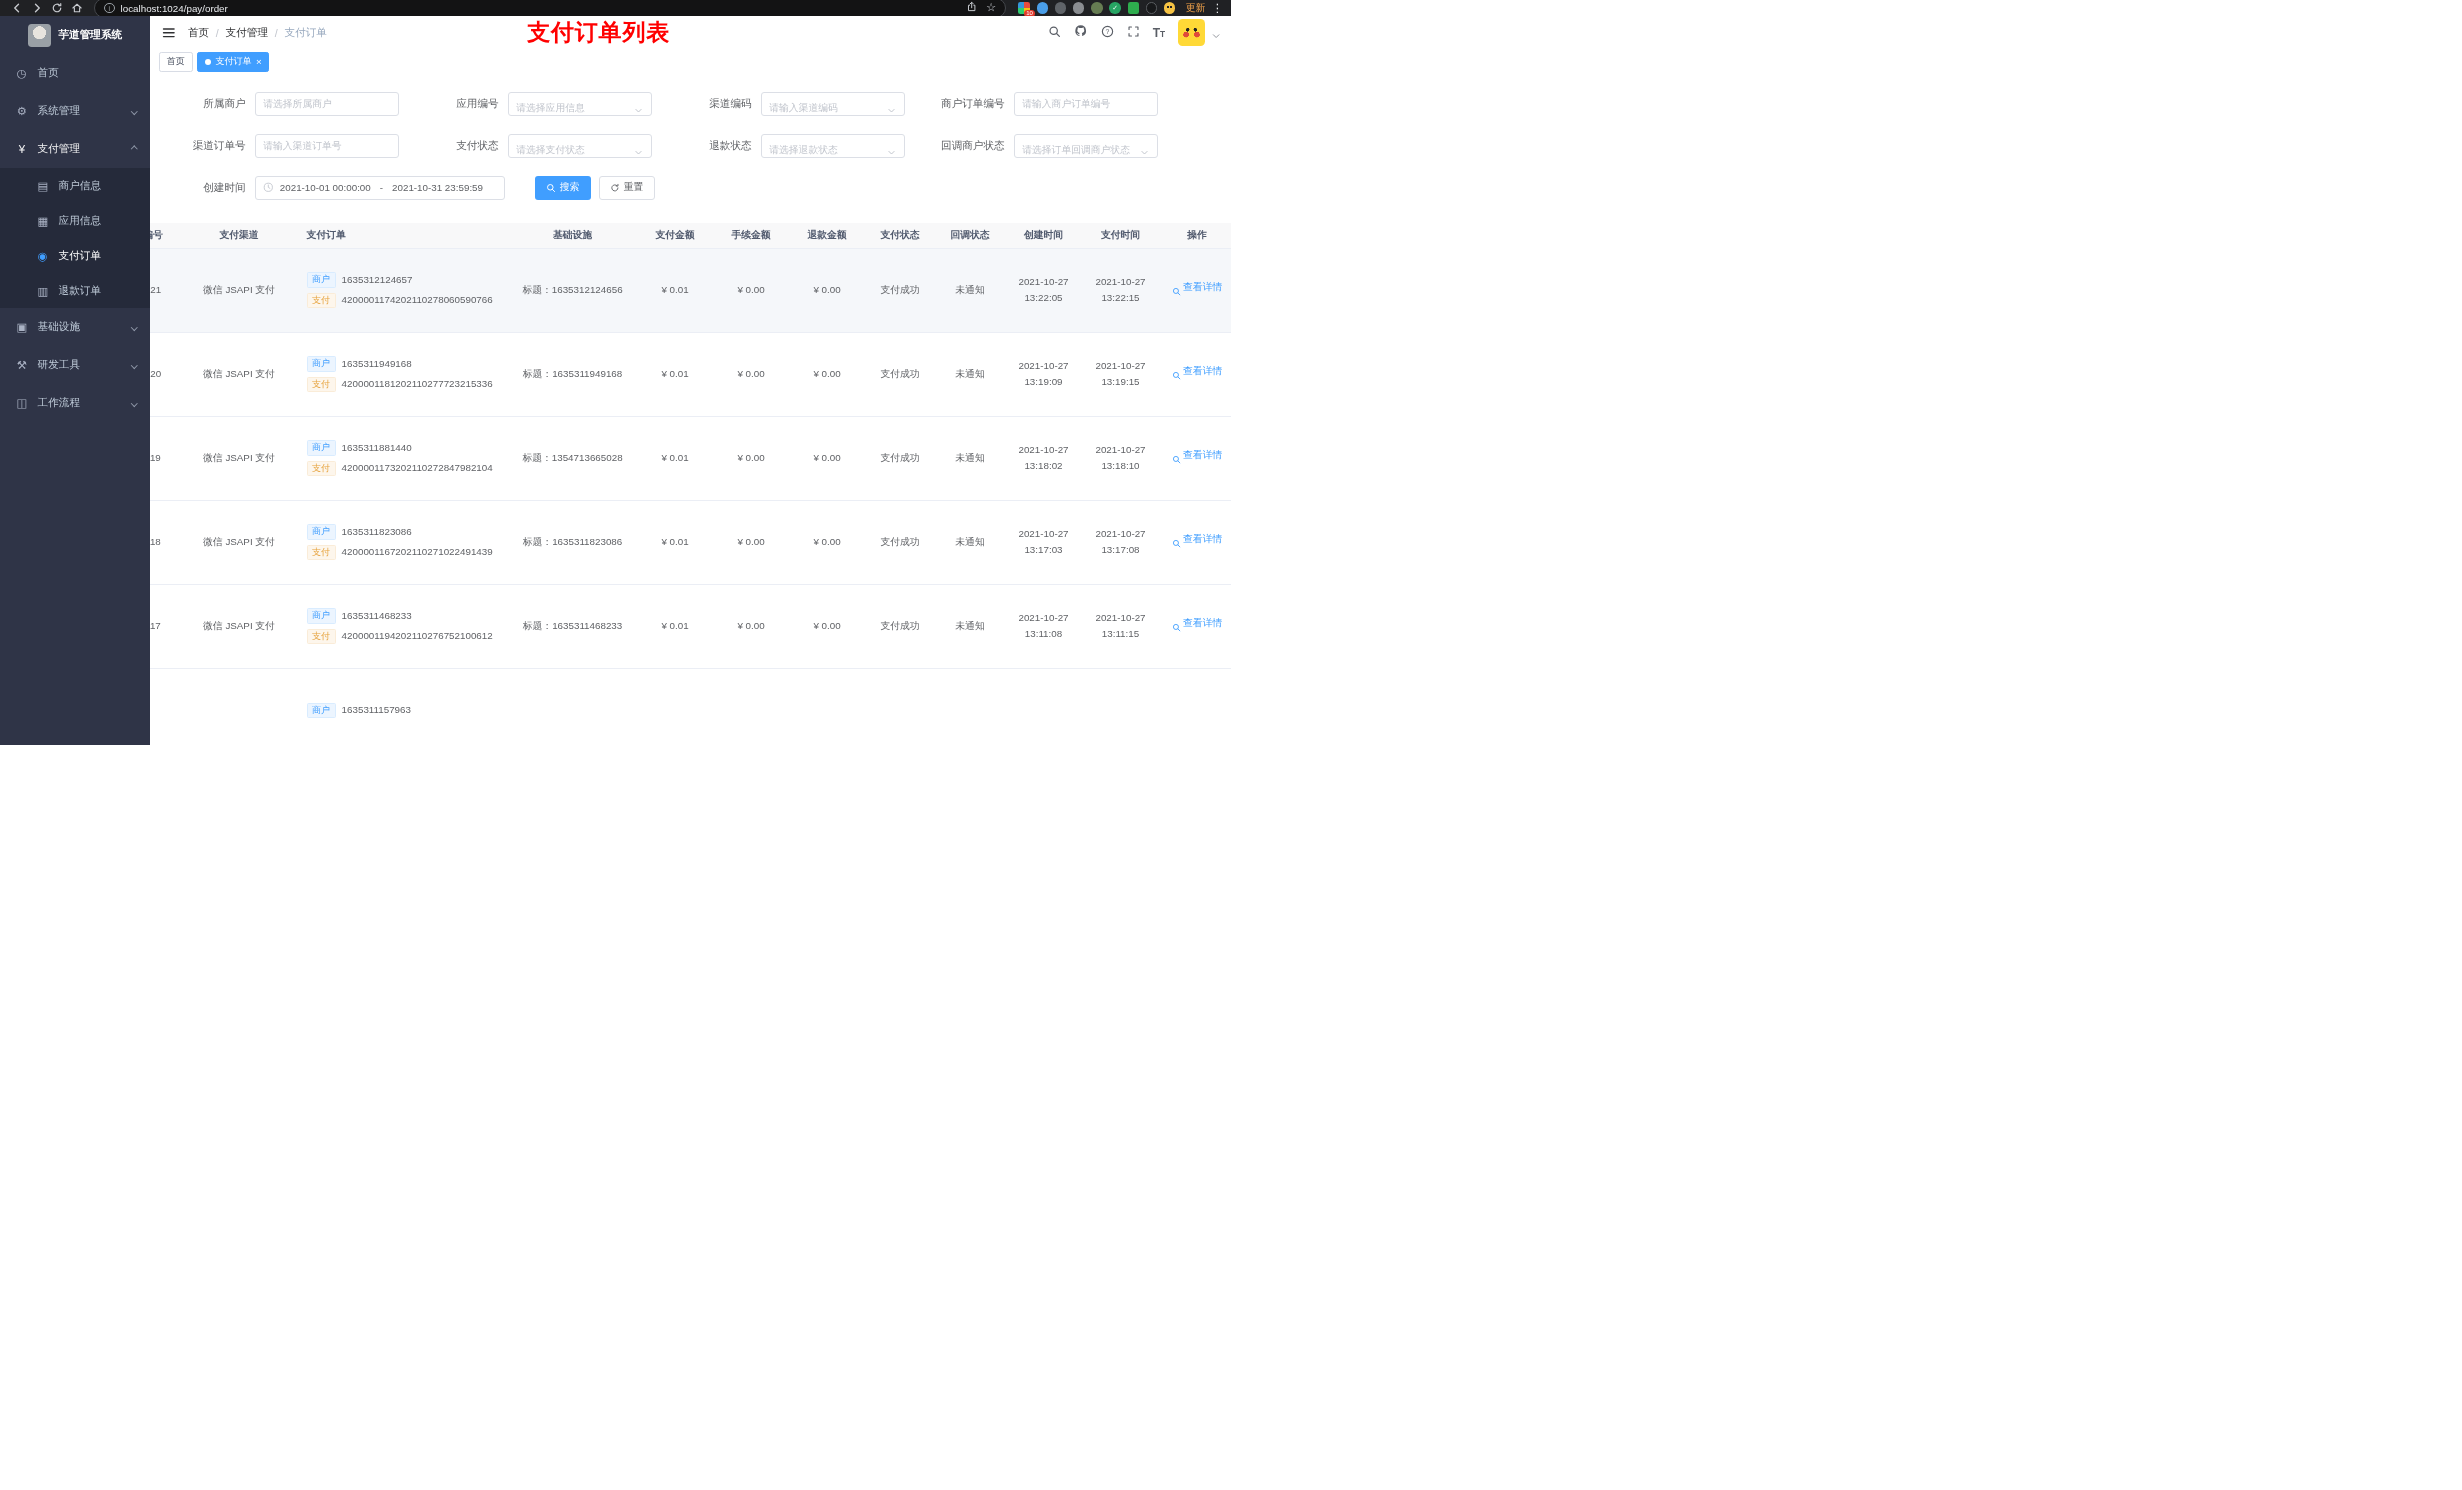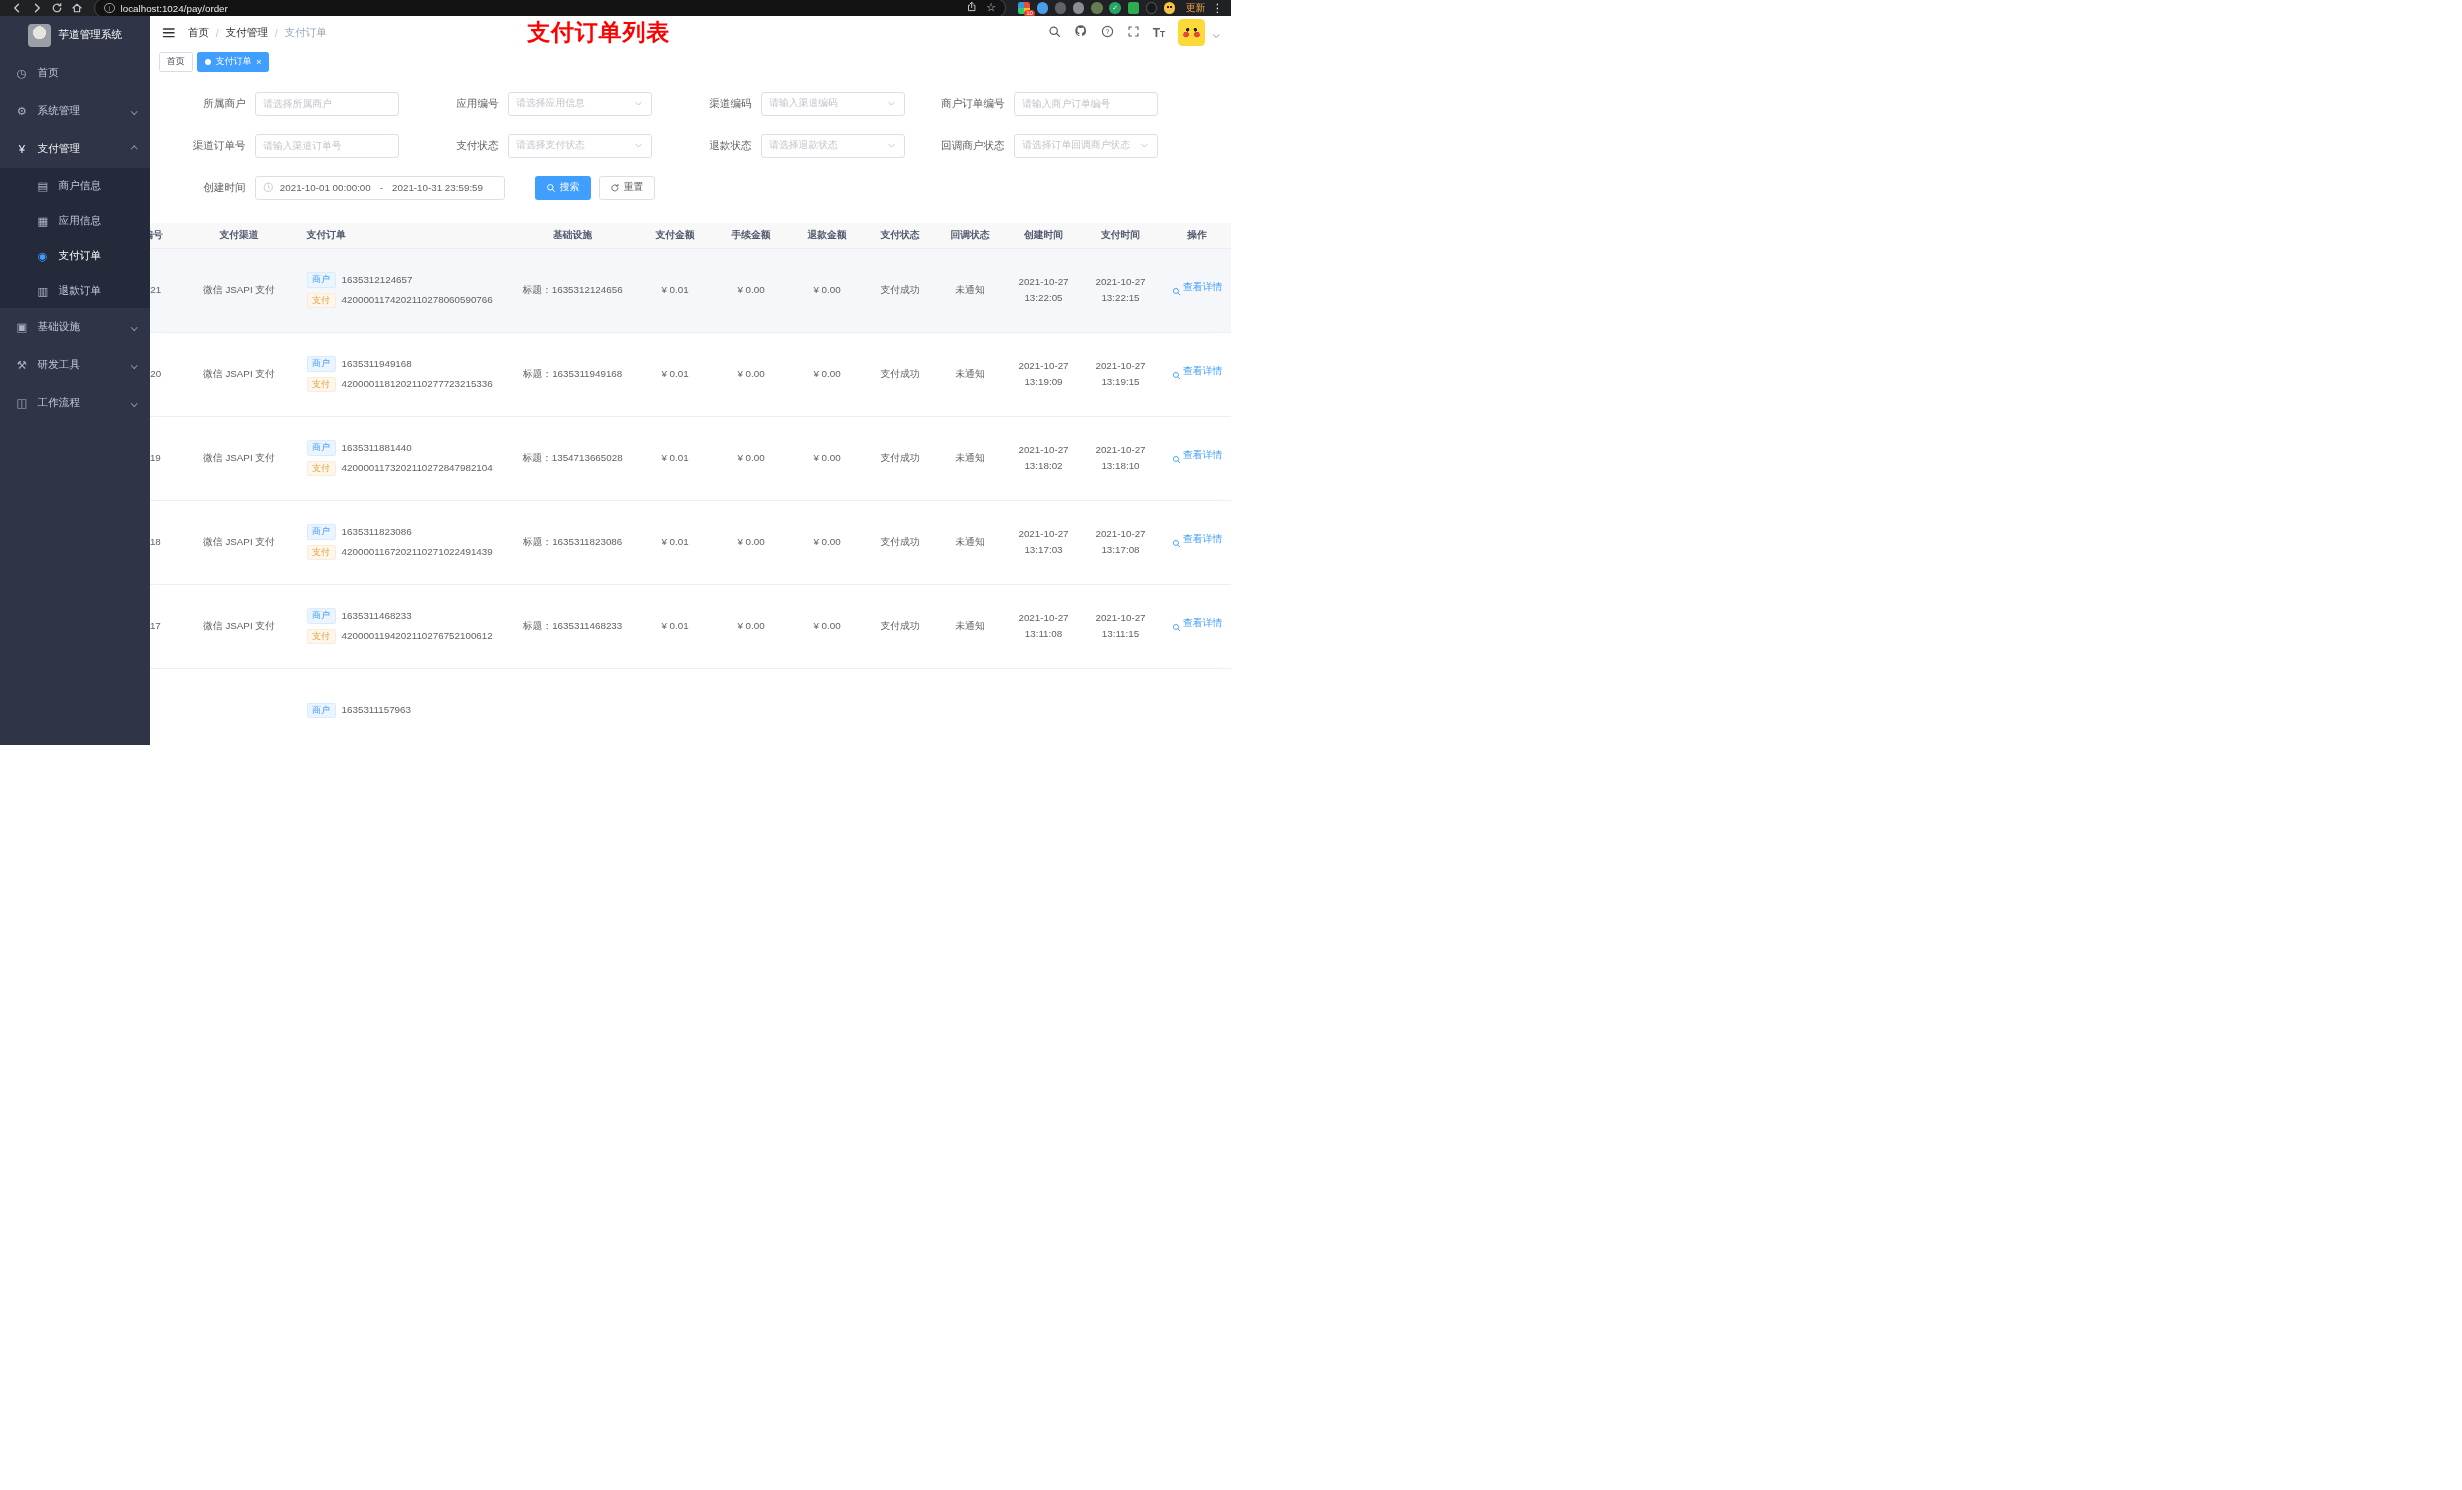--- a/index.html
+++ b/index.html
@@ -30,21 +30,21 @@
         radial-gradient(circle at 65% 42%, #222 12%, transparent 13%), #f6c344; }
   .update { color:#f0a24a; font-size:9.8px; padding:2.3px 6px; white-space:nowrap; }
   .kebab { color:#e8eaed; font-size:11.4px; width:12px; text-align:center; }
 
   
   .app { flex:1; display:flex; min-height:0; }
   .sidebar { width:150px; background:#2f3447; color:#bfcbd9; flex-shrink:0; }
   .logo { height:38px; display:flex; align-items:center; justify-content:center; gap:7.6px; }
   .logo-img { width:23px; height:23px; border-radius:3.8px;
               background:radial-gradient(circle at 50% 38%, #e8e4de 35%, #9aa0a6 36%); }
-  .logo-text { color:#fff; font-size:10.6px; font-weight:normal; }
+  .logo-text { color:#fff; font-size:10.6px; font-weight:bold; }
   .menu-item { height:38px; display:flex; align-items:center; padding-left:15px; font-size:10.6px; cursor:pointer; }
   .mi-icon { width:13.6px; margin-right:9px; text-align:center; font-size:11.4px; color:#aab2c4; }
   .chev { display:inline-block; width:4.5px; height:4.5px; border-right:1.1px solid #8f97a8; border-bottom:1.1px solid #8f97a8;
           margin-left:auto; margin-right:13.6px; }
   .chev.down { transform:rotate(45deg); } .chev.up { transform:rotate(-135deg); }
   .menu-item.trail { color:#f4f4f5; } .menu-item.trail .mi-icon { color:#f4f4f5; }
   .submenu { background:#252a3a; }
   .submenu .menu-item { height:35px; padding-left:36px; font-size:10.6px; }
   .submenu .menu-item.active { color:#fff; }
   .submenu .menu-item.active .mi-icon { color:#409eff; }
@@ -79,21 +79,21 @@
 
   
   .content { flex:1; min-height:0; background:#fff; }
   .filters { padding:16.7px 0 0 13.6px; }
   .f-row { display:flex; margin-bottom:18px; }
   .f-item { display:flex; align-items:center; margin-right:18px; }
   .f-label { width:91px; text-align:right; padding-right:9px; font-size:10.6px; color:#606266; flex-shrink:0; }
   .f-input, .f-select { width:144px; height:24px; border:0.8px solid #dcdfe6; border-radius:3px; font-size:9.8px;
          padding:0 7.6px; color:#606266; background:#fff; }
   .f-input::placeholder { color:#c0c4cc; }
-  .f-select { display:flex; align-items:center; justify-content:space-between; }
+  .f-select { display:flex; align-items:flex-end; justify-content:space-between; }
   .f-select .ph { color:#c0c4cc; overflow:hidden; white-space:nowrap; }
   .f-select svg { color:#c0c4cc; flex-shrink:0; }
   .f-date { width:250px; height:24px; border:0.8px solid #dcdfe6; border-radius:3px; display:flex; align-items:center;
             padding:0 7.6px; font-size:9.8px; color:#606266; gap:6px; }
   .f-date .sep { color:#606266; padding:0 3px; }
   .f-date svg { color:#c0c4cc; flex-shrink:0; }
   .btn { height:24px; border-radius:3px; font-size:9.8px; display:inline-flex; align-items:center; gap:3.8px;
          padding:0 10.6px; border:0.8px solid transparent; cursor:pointer; font-family:inherit; }
   .btn-primary { background:#409eff; color:#fff; margin-left:12px; }
   .btn-plain { background:#fff; color:#606266; border-color:#dcdfe6; margin-left:7.6px; }

